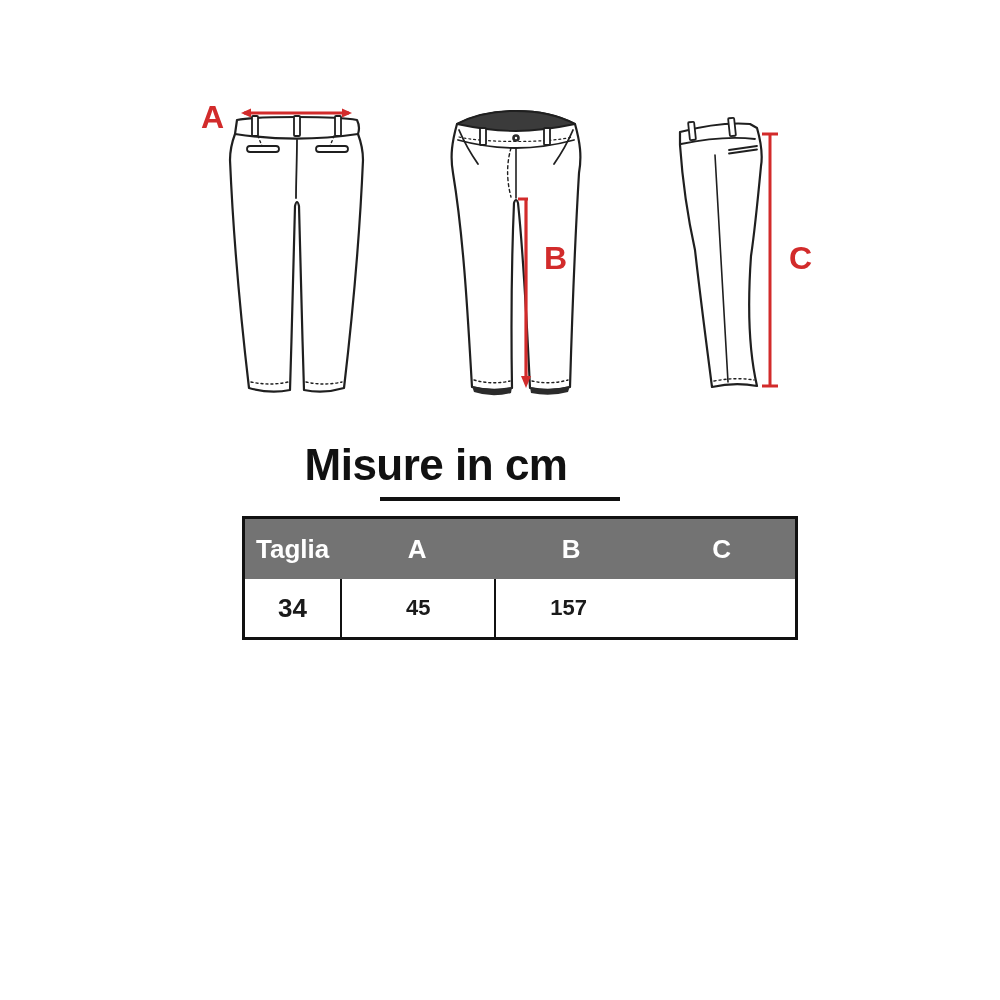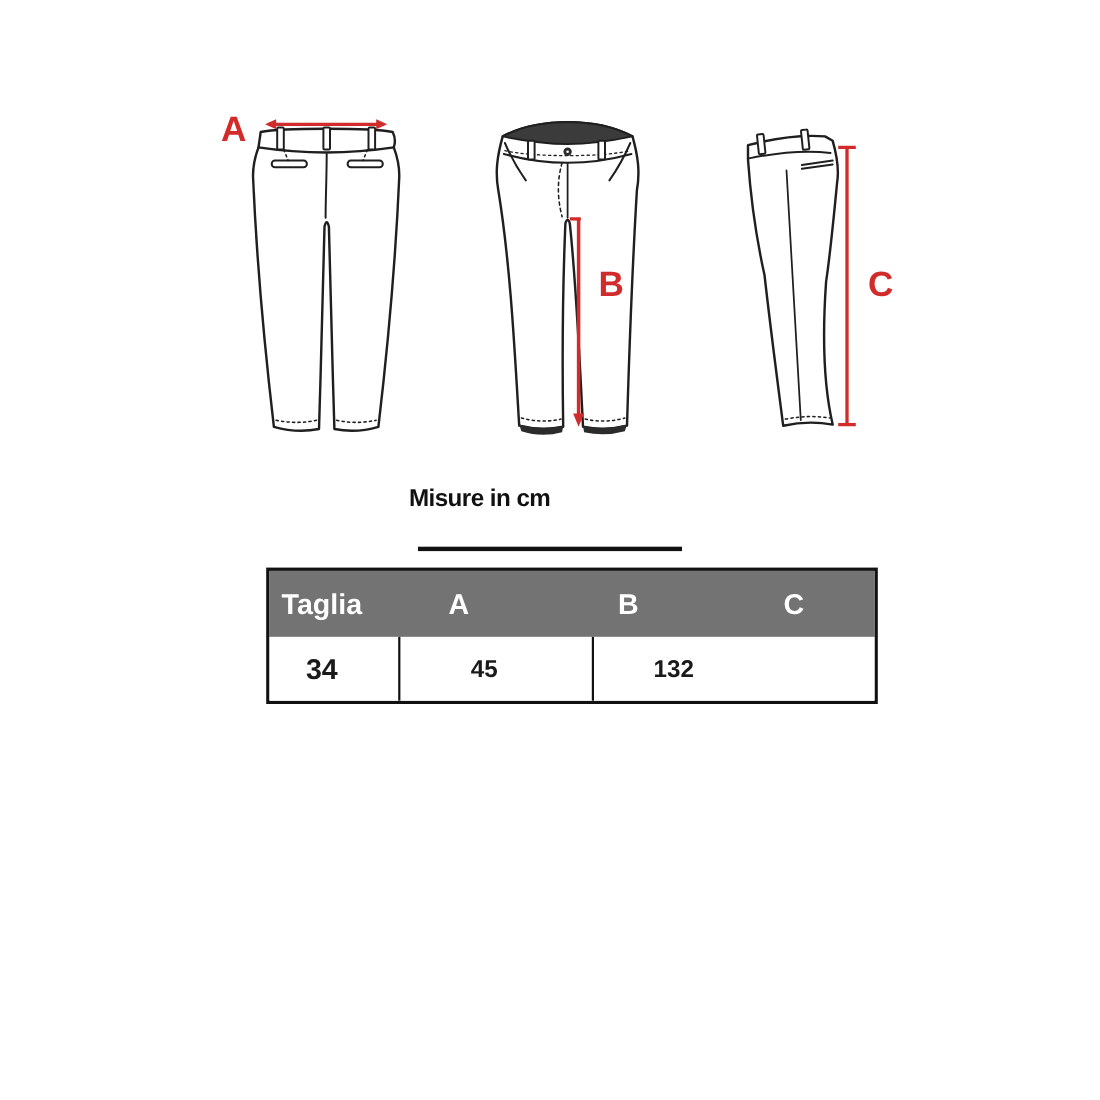--- a/index.html
+++ b/index.html
@@ -7,41 +7,41 @@
     position:relative;width:1000px;height:1000px;background:#ffffff;overflow:hidden;
     font-family:"Liberation Sans","DejaVu Sans",sans-serif;
   }
   svg{position:absolute;overflow:visible;}
   .measure-label{
     position:absolute;color:#d22b2b;font-weight:800;font-size:32px;line-height:1;
     font-family:"Liberation Sans",sans-serif;
   }
   .page-title{
     position:absolute;left:0;top:440px;width:872px;text-align:center;
-    font-size:22px;font-weight:800;color:#111111;letter-spacing:-0.5px;
+    font-size:44px;font-weight:800;color:#111111;letter-spacing:-0.5px;
   }
   .title-underline{
     position:absolute;left:380px;top:497px;width:240px;height:4px;background:#111111;
   }
   .size-table{
     position:absolute;left:242px;top:516px;width:550px;
     border:3px solid #111111;background:#ffffff;
   }
   .thead{display:flex;background:#737373;color:#ffffff;height:60px;align-items:center;}
   .trow{display:flex;background:#ffffff;color:#1a1a1a;height:58px;align-items:center;}
   .cell{display:flex;align-items:center;justify-content:center;height:100%;box-sizing:border-box;}
   .c0{width:17.3%;}
   .c1{width:28.0%;}
   .c2{width:28.0%;}
   .c3{width:26.7%;}
   .thead .c0{justify-content:flex-start;padding-left:11px;}
   .thead .cell{font-weight:700;font-size:26px;}
   .trow .cell{font-weight:700;font-size:22px;}
   .trow .c0{font-size:26px;}
-  .trow .c1,.trow .c2,.trow .c3{border-left:2px solid #111111;margin-left:22px;}
+  .trow .c1,.trow .c2,.trow .c3{border-left:2px solid #111111;}
 </style>
 </head>
 <body>
 
 <div class="canvas">
 
   <svg style="left:185px;top:90px" width="180" height="310" viewBox="0 0 180 310">
     <g fill="none" stroke="#1f1f1f" stroke-width="2.2" stroke-linecap="round" stroke-linejoin="round">
 
       <path fill="#ffffff" d="M 52,30
@@ -199,17 +199,17 @@
   <div class="size-table">
     <div class="thead">
       <div class="cell c0">Taglia</div>
       <div class="cell c1">A</div>
       <div class="cell c2">B</div>
       <div class="cell c3">C</div>
     </div>
     <div class="trow">
       <div class="cell c0">34</div>
       <div class="cell c1">45</div>
-      <div class="cell c3">132</div>
+      <div class="cell c3">157</div>
     </div>
   </div>
 
 </div>
 
 </body></html>

